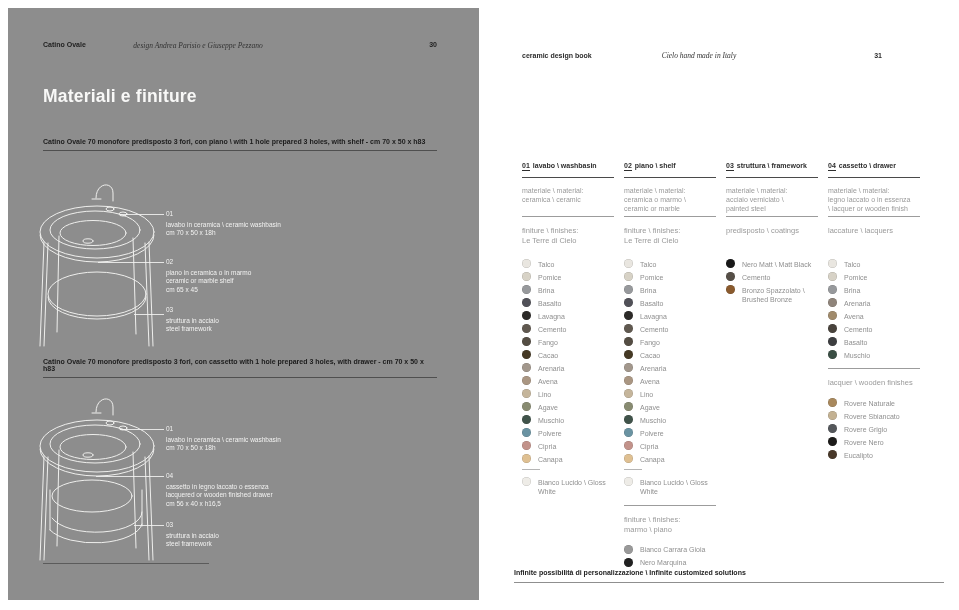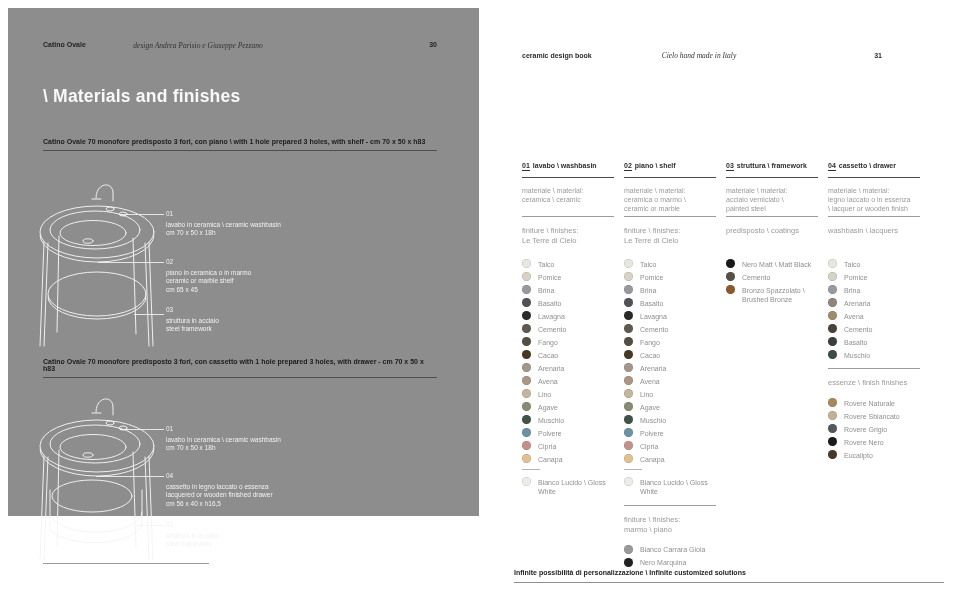--- a/index.html
+++ b/index.html
@@ -1,19 +1,19 @@
 <!DOCTYPE html>
 <html><head>
 <meta charset="utf-8">
 <style>
   html,body{margin:0;padding:0;background:#ffffff;}
   .canvas{position:relative;width:959px;height:610px;background:#ffffff;overflow:hidden;
           font-family:"Liberation Sans",sans-serif;}
   
-  .left-page{position:absolute;left:8px;top:8px;width:471px;height:508px;background:#8d8d8d;}
+  .left-page{position:absolute;left:8px;top:8px;width:471px;height:592px;background:#8d8d8d;}
   .lp-header-title{position:absolute;left:35px;top:33px;font-size:7px;font-weight:700;color:#222;}
   .lp-credits{position:absolute;left:100px;top:33px;width:180px;text-align:center;
               font-family:"Liberation Serif",serif;font-style:italic;font-size:7.5px;color:#333;}
   .lp-pageno{position:absolute;right:42px;top:33px;font-size:7px;font-weight:700;color:#222;}
   .lp-title{position:absolute;left:35px;top:78px;color:#f8f8f7;font-size:17.5px;line-height:21px;
             font-weight:600;letter-spacing:.2px;}
   .caption{position:absolute;left:35px;width:394px;font-size:7px;font-weight:700;color:#1c1c1c;
            padding-bottom:5px;border-bottom:1px solid rgba(30,30,30,.55);}
   .cap1{top:130px;} .cap2{top:350px;}
   .drawing{position:absolute;left:18px;width:148px;height:200px;}
@@ -51,21 +51,21 @@
 <body>
 
 <div class="canvas">
 
   <div class="left-page">
     <div class="lp-header-title">Catino Ovale</div>
     <div class="lp-credits">design Andrea Parisio e Giuseppe Pezzano</div>
     <div class="lp-pageno">30</div>
 
     <div class="lp-title">
-      <div>\ Materials and finishes</div>
+      <div>Materiali e finiture</div>
     </div>
 
     <div class="caption cap1">Catino Ovale 70 monofore predisposto 3 fori, con piano \ with 1 hole prepared 3 holes, with shelf - cm 70 x 50 x h83</div>
 
     <svg class="drawing d1" viewBox="0 0 148 200" xmlns="http://www.w3.org/2000/svg">
       <g stroke="#f4f4f2" stroke-width="1" fill="none" stroke-linecap="round" opacity="0.95">
         <path d="M70,34 C70,18 87,17 87,29 L87,37"></path>
         <path d="M66,35 l9,0"></path>
         <ellipse cx="84" cy="45" rx="4" ry="2"></ellipse>
         <ellipse cx="97" cy="50" rx="4" ry="2"></ellipse>
@@ -369,21 +369,21 @@
         </div>
         <div class="col" style="left: 349px;">
           <div class="col-header"><span class="col-num">04</span><span class="col-name">cassetto \ drawer</span></div>
           <div class="col-material">
             <div>materiale \ material:</div>
             <div>legno laccato o in essenza</div>
             <div>\ lacquer or wooden finish</div>
           </div>
           <div class="col-rule"></div>
           <div class="col-finish">
-            <div>washbasin \ lacquers</div>
+            <div>laccature \ lacquers</div>
           </div>
           <div class="col-body">
             <div class="row">
               <span class="dot" style="background: rgb(233, 230, 224);"></span>
               <span class="row-label">Talco</span>
             </div>
             <div class="row">
               <span class="dot" style="background: rgb(215, 210, 198);"></span>
               <span class="row-label">Pomice</span>
             </div>
@@ -406,21 +406,21 @@
             <div class="row">
               <span class="dot" style="background: rgb(61, 62, 64);"></span>
               <span class="row-label">Basalto</span>
             </div>
             <div class="row">
               <span class="dot" style="background: rgb(58, 78, 68);"></span>
               <span class="row-label">Muschio</span>
             </div>
             <div class="divider-full"></div>
             <div class="group-label">
-              <div>essenze \ finish finishes</div>
+              <div>lacquer \ wooden finishes</div>
             </div>
             <div class="row">
               <span class="dot" style="background: rgb(168, 136, 92);"></span>
               <span class="row-label">Rovere Naturale</span>
             </div>
             <div class="row">
               <span class="dot" style="background: rgb(195, 177, 146);"></span>
               <span class="row-label">Rovere Sbiancato</span>
             </div>
             <div class="row">

